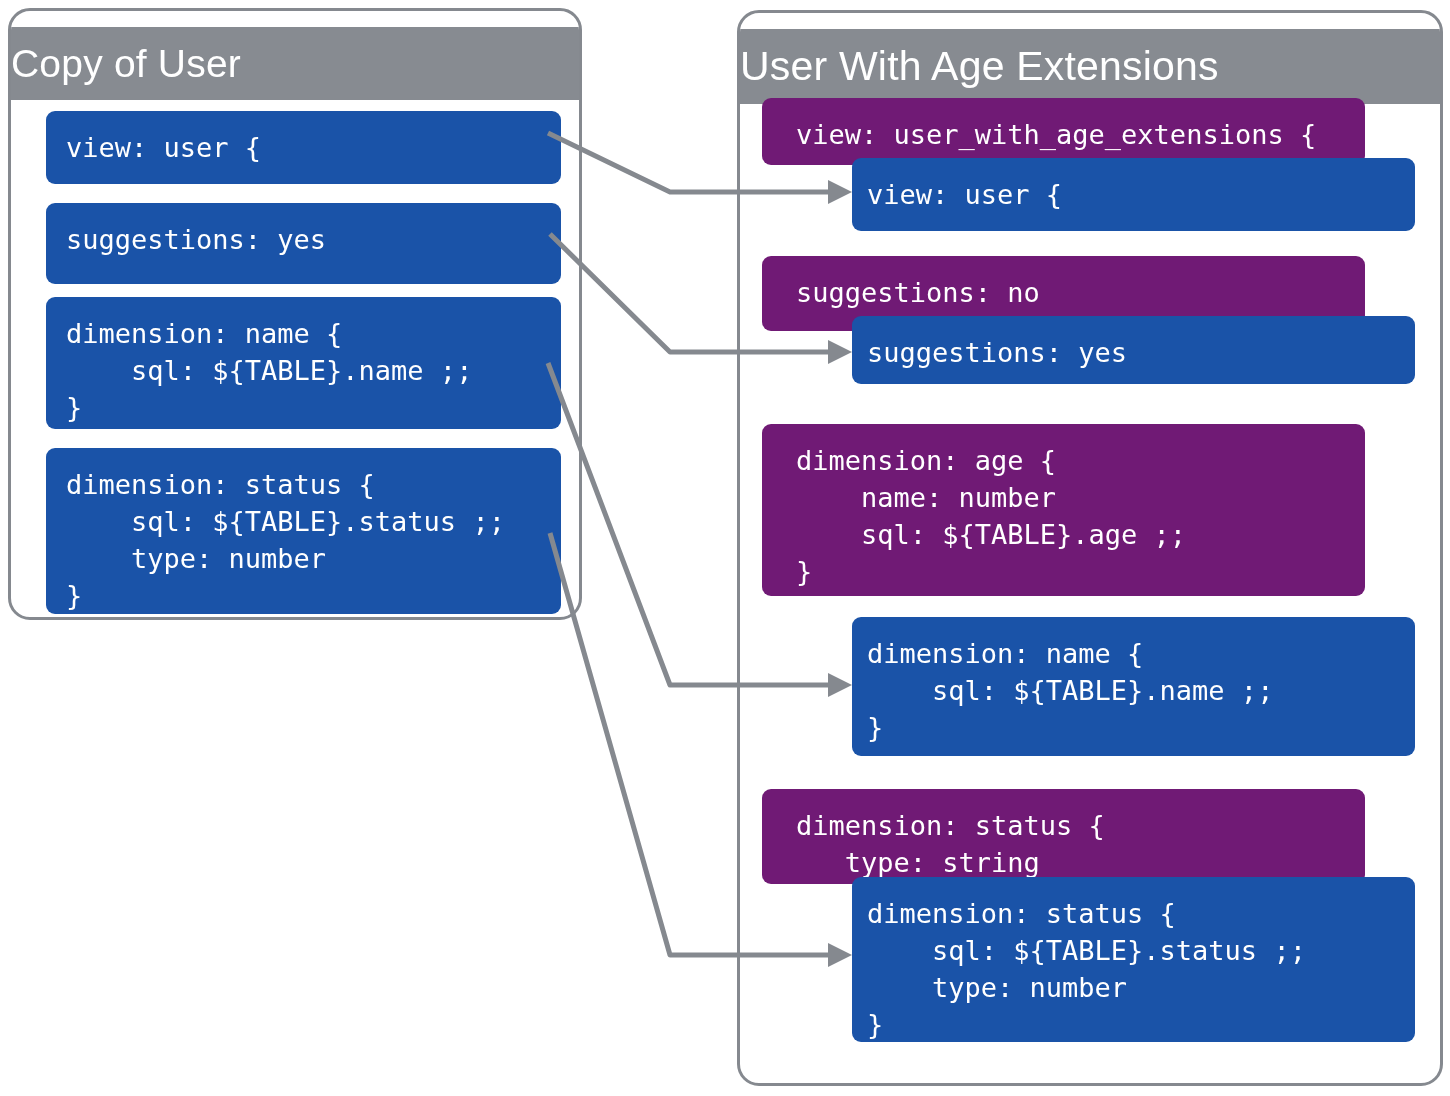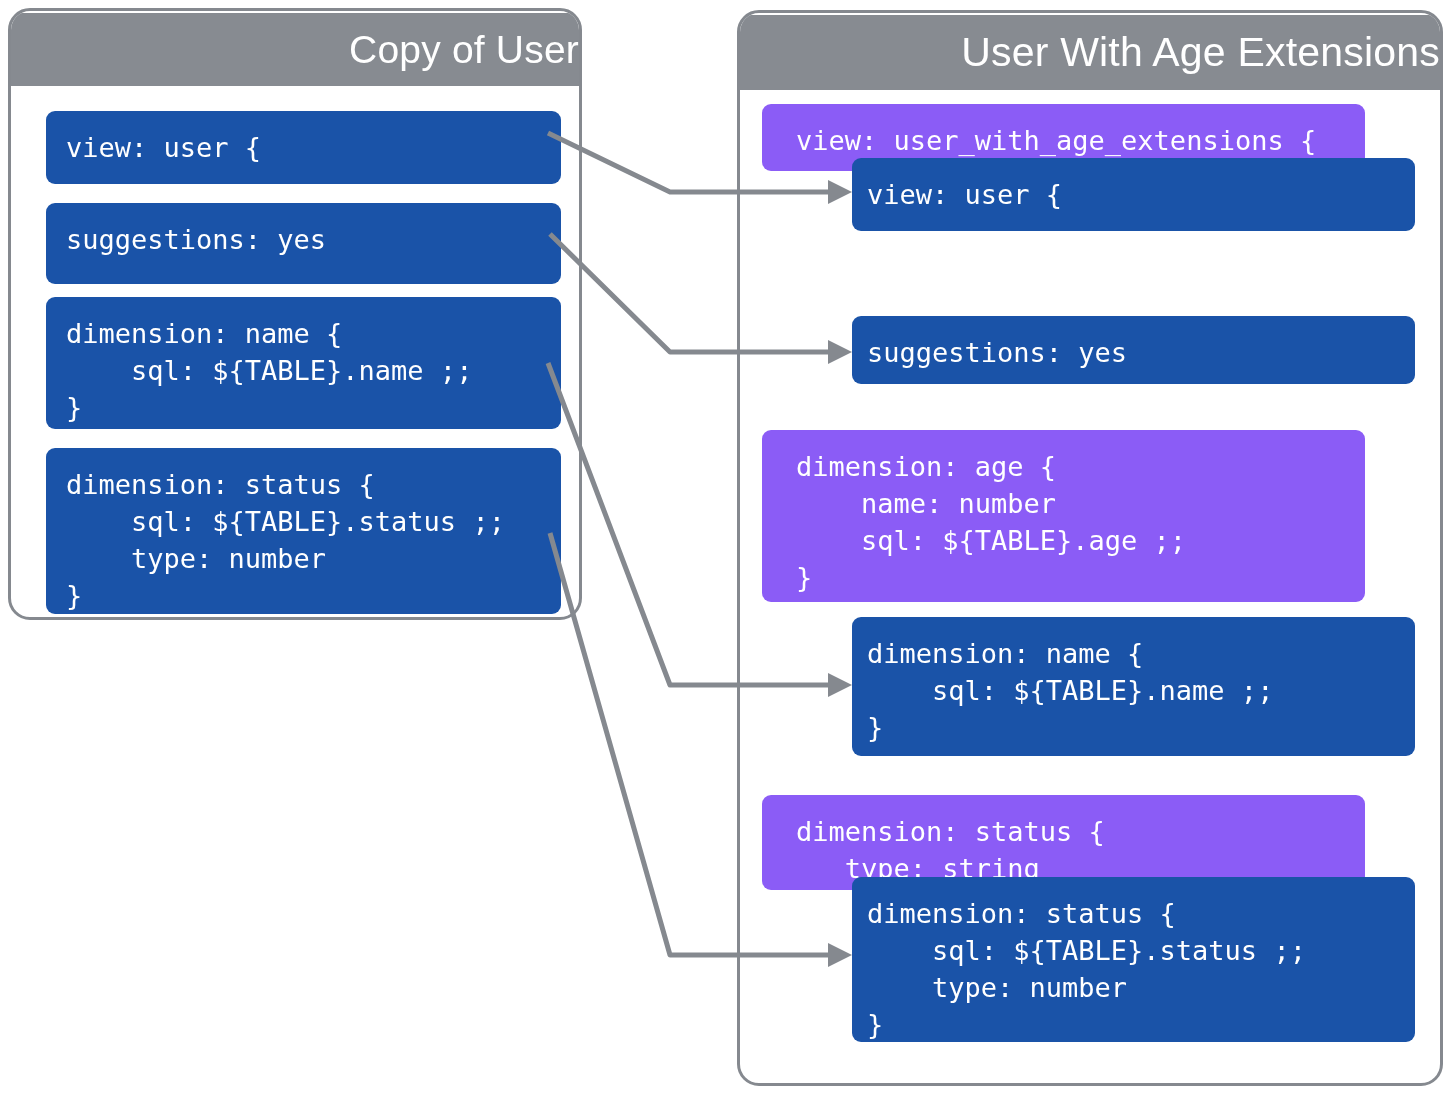--- a/index.html
+++ b/index.html
@@ -25,45 +25,45 @@
     border: 3px solid #85898f;
     border-radius: 22px;
     box-sizing: border-box;
     overflow: hidden;
   }
   #panel-left  { left: 8px;   top: 8px;  width: 574px;  height: 612px; }
   #panel-right { left: 737px; top: 10px; width: 706px;  height: 1076px; }
 
   .panel-header {
     position: absolute;
-    left: 0; top: 2px; right: 0;
+    left: 0; top: 16px; right: 0;
     background: #878b91;
     color: #ffffff;
-    text-align: right;
+    text-align: left;
     font-weight: 400;
     letter-spacing: 0.2px;
     box-sizing: border-box;
   }
   #panel-left .panel-header  { height: 73px; line-height: 73px; font-size: 39px; }
   #panel-right .panel-header { height: 75px; line-height: 75px; font-size: 41px; }
 
   
   .code-box {
     position: absolute;
     border-radius: 9px;
     box-sizing: border-box;
     color: #ffffff;
     font-family: "DejaVu Sans Mono", "Liberation Mono", monospace;
     font-size: 27px;
     line-height: 37px;
     white-space: pre;
     letter-spacing: 0px;
   }
   .dark  { background: #1a53a8; }
-  .light { background: #8b5cf6; margin-top: 6px; }
+  .light { background: #701a75; }
 
   
   .lbox { left: 35px; width: 515px; padding: 18px 0 18px 20px; }
 
   
   .rlight { left: 762px; width: 603px; padding: 18px 0 18px 34px; }
   
   .rdark  { left: 852px; width: 563px; padding: 18px 0 18px 15px; }
 
   
@@ -106,20 +106,21 @@
   </div>
 
   <div class="panel" id="panel-right">
     <div class="panel-header">User With Age Extensions</div>
   </div>
 
   <div class="code-box light rlight" style="top:98px;height:67px;">view: user_with_age_extensions {</div>
 
   <div class="code-box dark rdark" style="top:158px;height:73px;">view: user {</div>
 
+  <div class="code-box light rlight" style="top:256px;height:75px;">suggestions: no</div>
 
   <div class="code-box dark rdark" style="top:316px;height:68px;">suggestions: yes</div>
 
   <div class="code-box light rlight" style="top:424px;height:172px;">dimension: age {
     name: number
     sql: ${TABLE}.age ;;
 }</div>
 
   <div class="code-box dark rdark" style="top:617px;height:139px;">dimension: name {
     sql: ${TABLE}.name ;;

